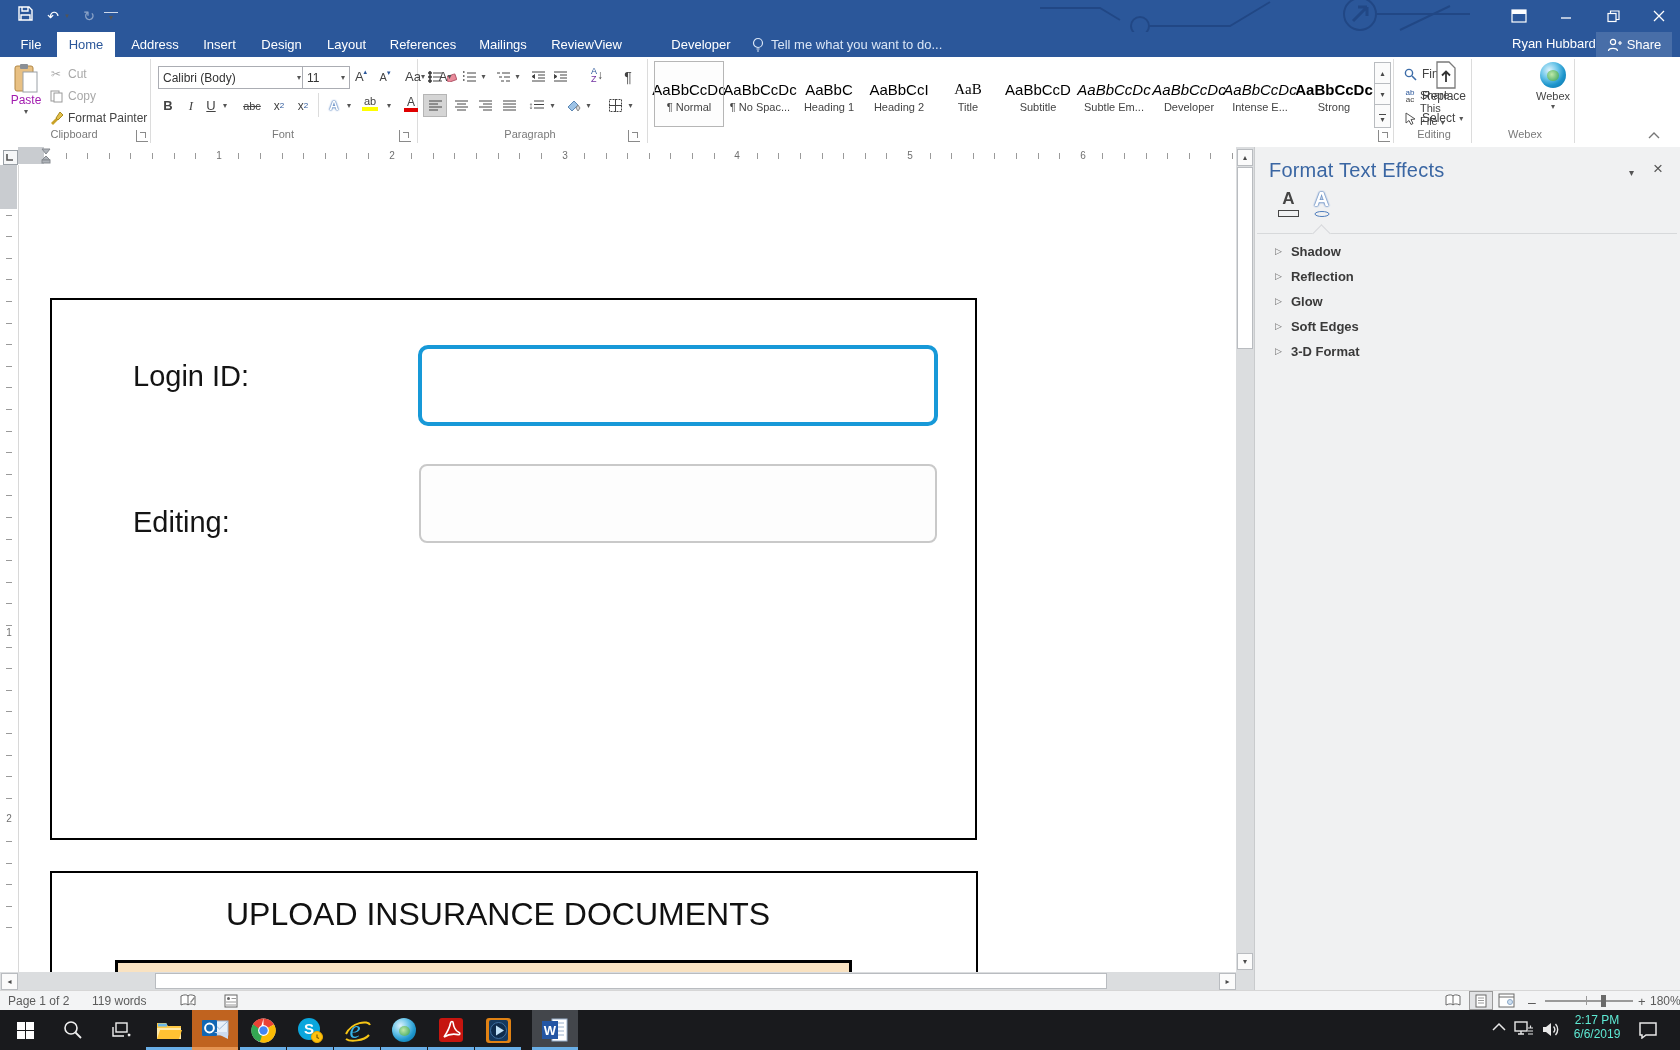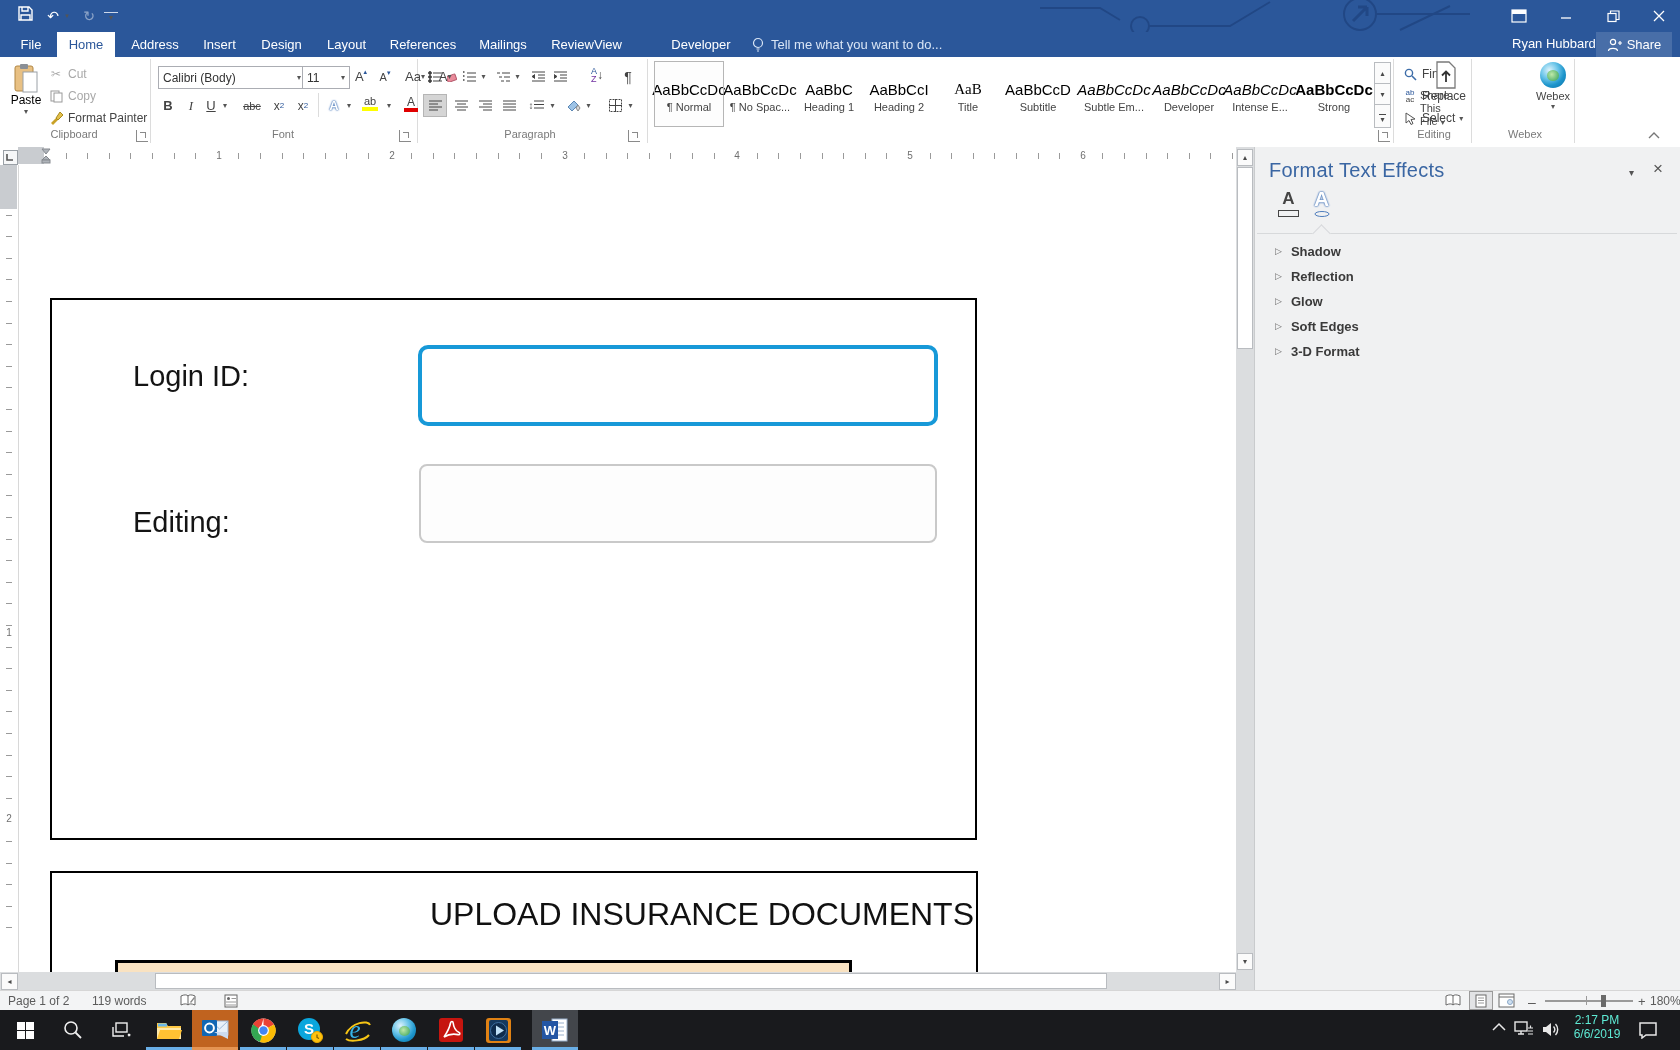--- a/index.html
+++ b/index.html
@@ -51,21 +51,21 @@
   .vrulnum{left:3px;width:12px;text-align:center;font-size:10px;color:#6f6f6f;background:#fff;}
   
   #page{left:18px;top:165px;width:1218px;height:807px;background:#fff;}
   #box1{left:50px;top:298px;width:923px;height:538px;border:2px solid #000;background:#fff;}
   #box2{left:50px;top:871px;width:924px;height:101px;border:2px solid #000;background:#fff;}
   .doclabel{font-size:29px;color:#141414;}
   #login-input{left:418px;top:345px;width:508px;height:71px;border:4px solid #1799d8;border-radius:10px;background:#fff;}
   #password-input{left:419px;top:464px;width:510px;height:73px;border:2px solid #c9c9c9;border-radius:8px;background:#fdfdfd;}
   #login-btn{left:327px;top:718px;width:395px;height:74px;background:#575c62;border:1px solid #4a4e53;border-radius:9px;
      color:#fff;font-size:28px;display:flex;align-items:center;justify-content:center;}
-  #upload-head{left:50px;top:896px;width:924px;text-align:right;font-size:32px;color:#111;}
+  #upload-head{left:36px;top:896px;width:924px;text-align:center;font-size:32px;color:#111;}
   #tanbox{left:115px;top:960px;width:731px;height:40px;background:#f9e2c1;border:3px solid #000;}
   
   .scrolltrack{background:#dbdddf;}
   .scrollbtn{background:#fbfbfb;border:1px solid #b9bcc0;display:flex;align-items:center;justify-content:center;
      font-size:8px;color:#4a4a4a;}
   .scrollthumb{background:#fff;border:1px solid #b9bcc0;}
   
   #pane{left:1254px;top:147px;width:426px;height:843px;background:#f0f1f2;border-left:1px solid #c9cbcd;}
   #pane-title{left:14px;top:12px;font-size:20px;color:#3a66a3;letter-spacing:.2px;}
   .pane-item{left:20px;height:20px;display:flex;align-items:center;gap:9px;}
@@ -174,21 +174,21 @@
       <div class="abs gdiv" style="left:1393px"></div>
     <div class="abs gdiv" style="left:1471px"></div>
       <div class="abs gdiv" style="left:1574px"></div>
 
     <div class="abs" style="left:6px;top:4px;width:40px;height:72px;text-align:center">
       <svg width="24" height="30" style="margin:2px auto 0">
         <rect x="1" y="3" width="18" height="25" rx="2" fill="#e8c083" stroke="#b08645"></rect>
         <rect x="6" y="1" width="8" height="5" rx="1" fill="#8a8f96"></rect>
         <rect x="9" y="9" width="14" height="20" fill="#fff" stroke="#9aa0a6"></rect>
       </svg>
-      <div style="font-size:12px;color:#000000">Paste</div>
+      <div style="font-size:12px;color:#a21caf">Paste</div>
       <div class="caret"><span>▾</span></div>
     </div>
     <div class="abs rbtn disabled" style="left:48px;top:7px">
       <span class="ric"><span>✂</span></span>
       <span>Cut</span>
     </div>
     <div class="abs rbtn disabled" style="left:48px;top:29px">
       <span class="ric"><svg class="mini" width="13" height="13">
             <rect x="1" y="1" width="8" height="10" fill="#fff" stroke="#9a9a9a"></rect>
             <rect x="4" y="3" width="8" height="9" fill="#fff" stroke="#9a9a9a"></rect>

